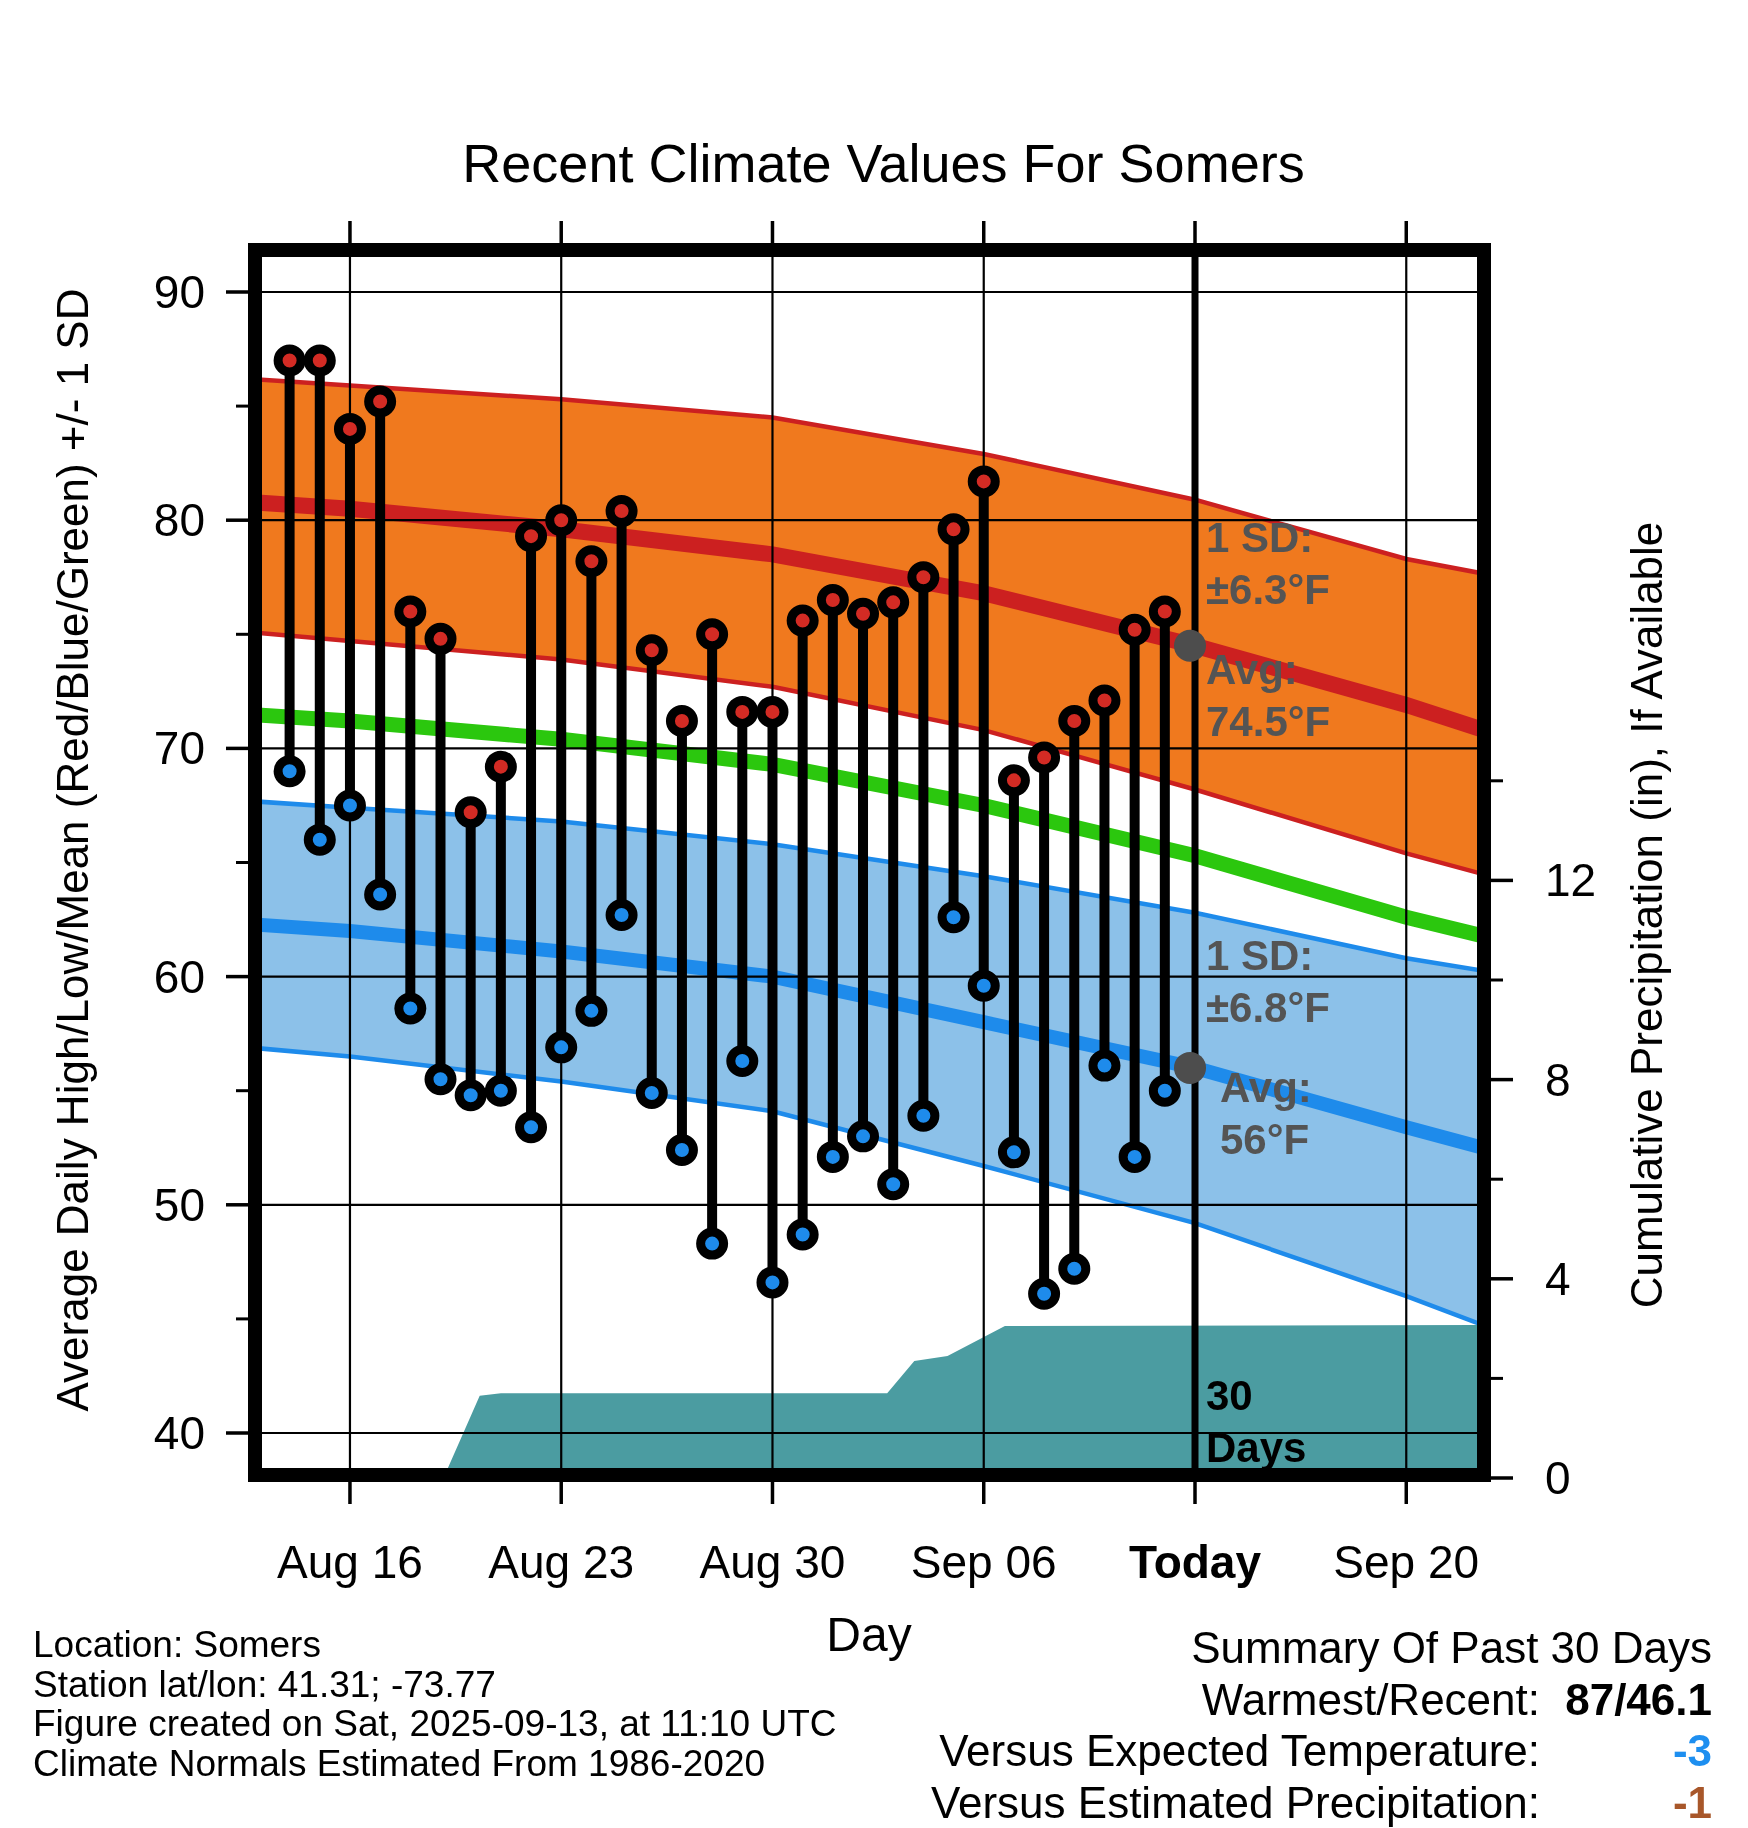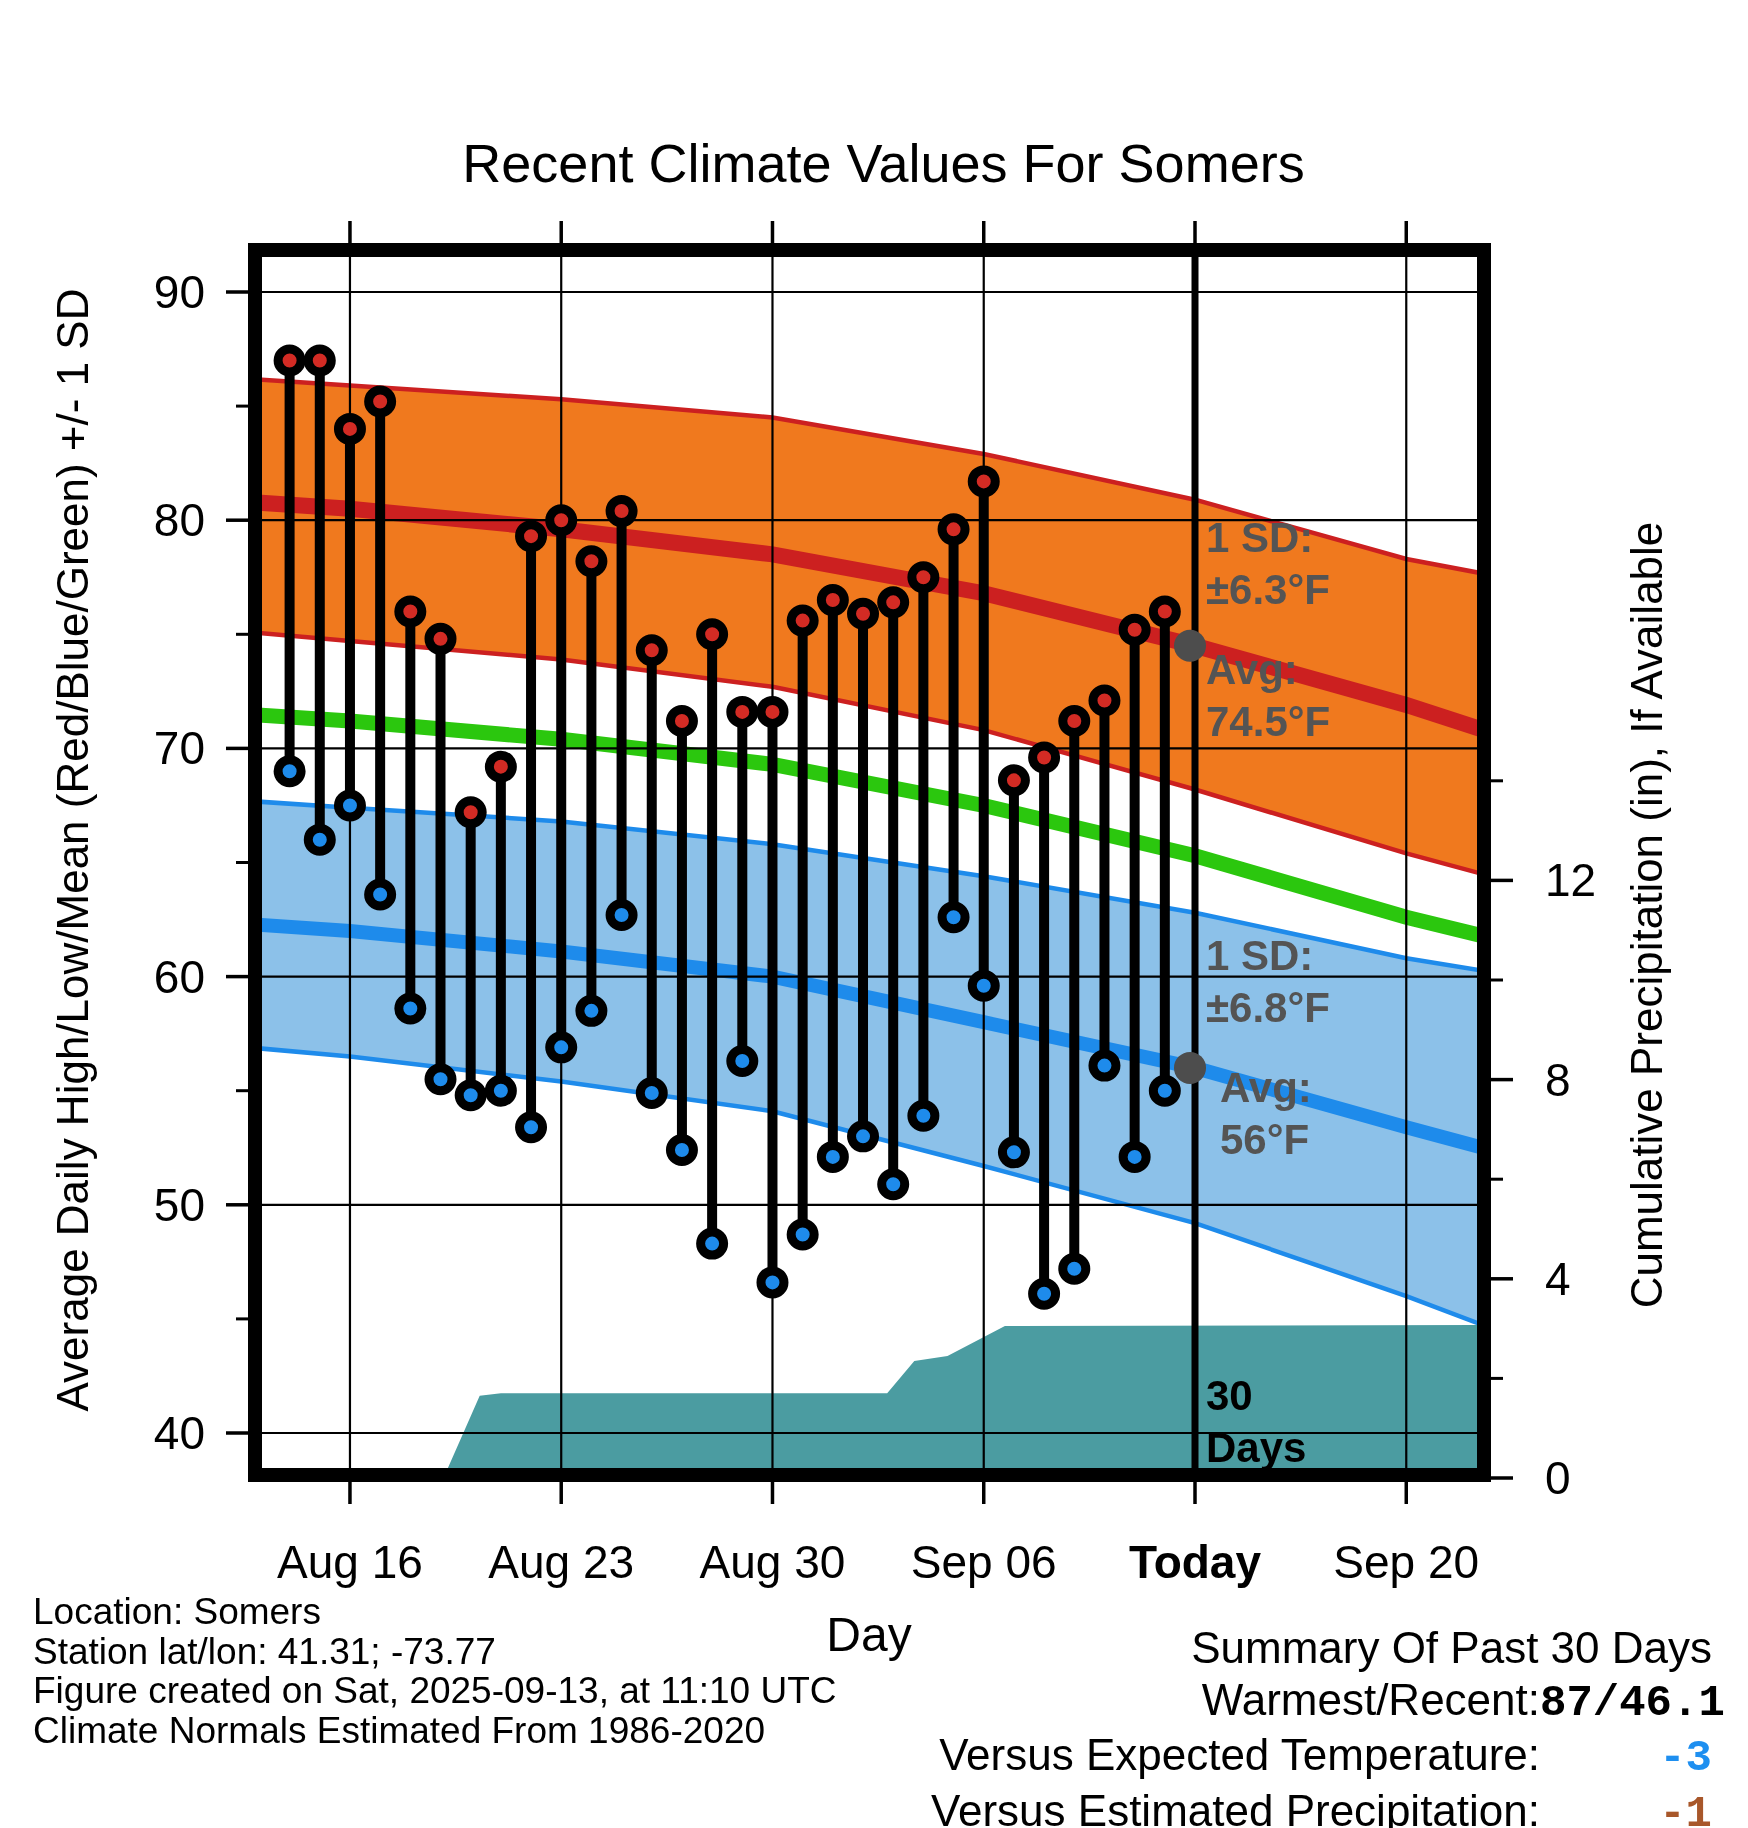--- a/index.html
+++ b/index.html
@@ -1,24 +1,24 @@
 <!DOCTYPE html>
 <html><head>
 <meta charset="utf-8">
 <style>
   html,body{margin:0;padding:0;background:#fff;}
   .page{position:relative;width:1748px;height:1828px;background:#fff;overflow:hidden;
         font-family:"Liberation Sans", sans-serif;color:#000;}
   svg{position:absolute;left:0;top:0;}
   .title{position:absolute;left:14px;top:132px;width:1739px;text-align:center;
          font-size:54px;font-weight:400;}
-  .fl{position:absolute;left:33px;top:1592px;font-size:37px;line-height:39.5px;}
+  .fl{position:absolute;left:33px;top:1625px;font-size:37px;line-height:39.5px;}
   .sum{position:absolute;right:36px;top:1622px;font-size:44px;line-height:51.5px;text-align:right;}
   .srow{white-space:nowrap;}
-  .sval{display:inline-block;width:172px;font-weight:700;font-family:Liberation Mono, monospace;}
+  .sval{display:inline-block;width:172px;font-weight:700;}
 </style>
 </head>
 <body>
 
 <div class="page">
 
   <svg id="chart" width="1748" height="1828" viewBox="0 0 1748 1828">
       <defs>
         <clipPath id="plotclip">
           <rect x="262" y="257" width="1215" height="1211"></rect>

